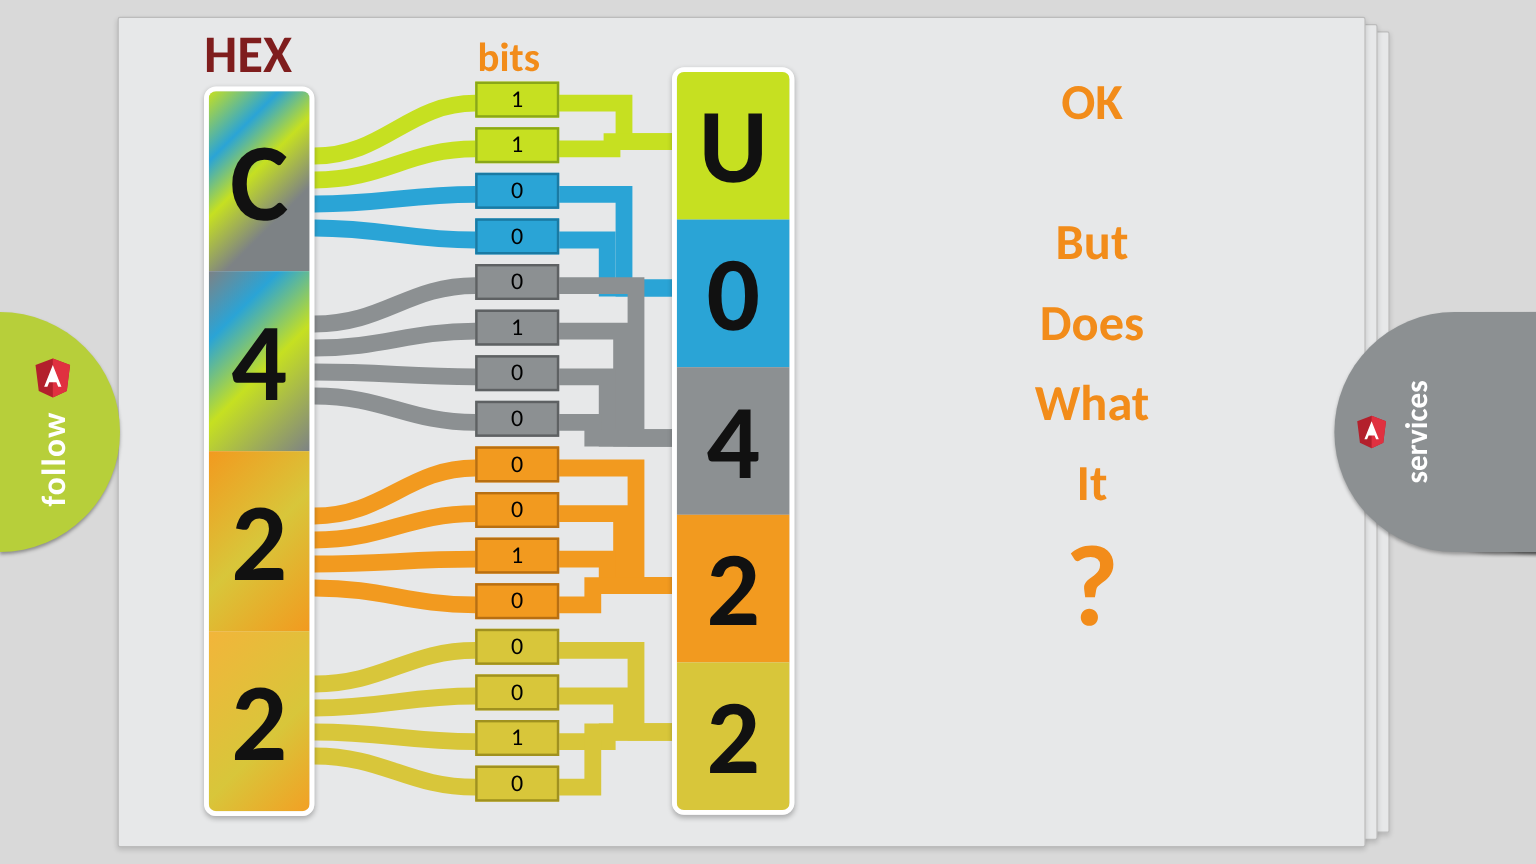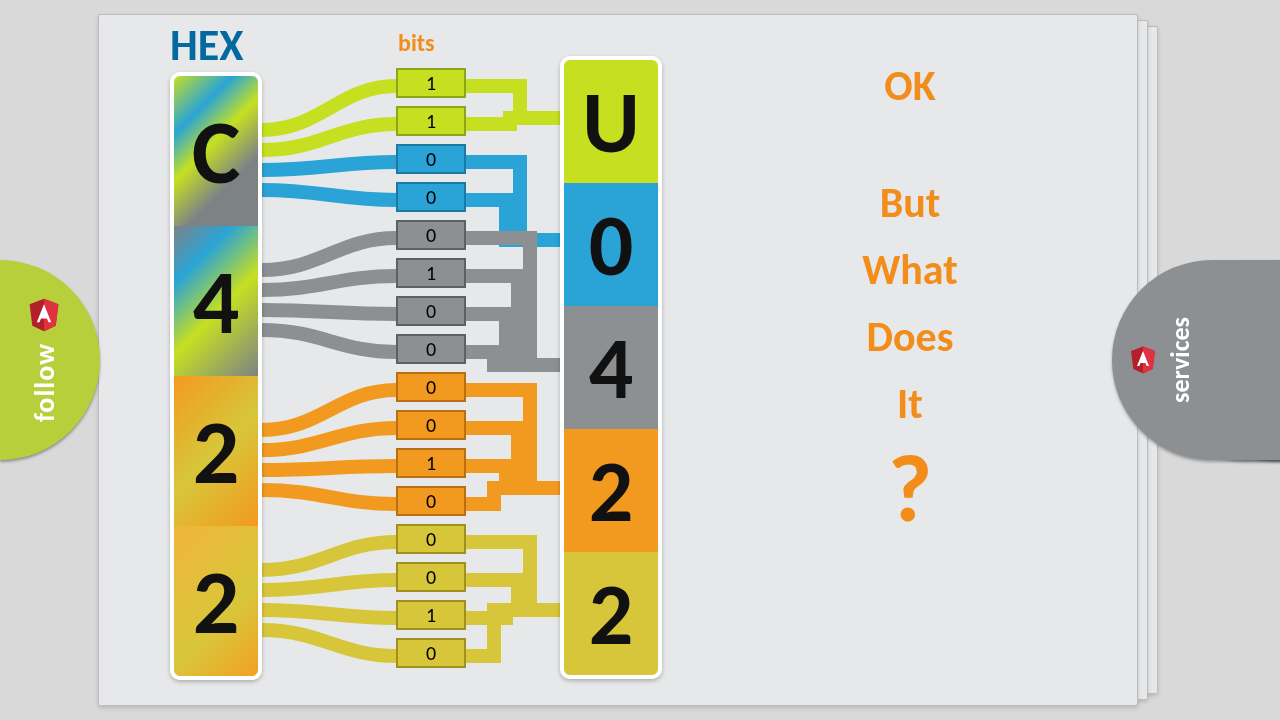--- a/index.html
+++ b/index.html
@@ -83,25 +83,25 @@
   .r-tab.about   .lab{color:#fff;}
   .r-tab.history .lab{color:#fff;}
   
   .r-tab.history { padding-left: 8px; }
   .r-tab.about   { padding-left: 8px; }
   .r-tab.services{ padding-left: 16px; }
 
   
   .title-hex {
     position:absolute; left:170px; top:18px;
-    color:#0369a1; font-weight:700; font-size:44px;
+    color:#7f1d1d; font-weight:700; font-size:44px;
   }
   .title-bits {
     position:absolute; left:398px; top:28px;
-    color:#f28c1a; font-weight:600; font-size:24px;
+    color:#f28c1a; font-weight:600; font-size:34px;
   }
 
   
   .hex-col {
     position:absolute; left:170px; top:72px;
     width:92px;
     border:4px solid #fff; border-radius:10px;
     box-shadow:0 2px 4px rgba(0,0,0,0.25);
     overflow:hidden;
   }
@@ -264,22 +264,22 @@
     <div class="res-cell blue">0</div>
     <div class="res-cell gray">4</div>
     <div class="res-cell orange">2</div>
     <div class="res-cell yellow">2</div>
   </div>
 
 <div class="words">
   <span>OK</span>
   <div class="gap"></div>
   <span>But</span>
+  <span>Does</span>
   <span>What</span>
-  <span>Does</span>
   <span>It</span>
   <span class="qmark">?</span>
 </div>
 
 <div class="left-tab">
   <span class="logo">
     <svg viewBox="0 0 40 40">
         <path fill="#b3202c" d="M20 2 L36 8 L33 32 L20 38 L7 32 L4 8 Z"></path>
         <path fill="#e03140" d="M20 2 L20 38 L33 32 L36 8 Z"></path>
         <path fill="#fff" d="M20 8 L28 28 L25 28 L23.3 24 L16.7 24 L15 28 L12 28 Z M20 14 L22.2 21 L17.8 21 Z"></path>

